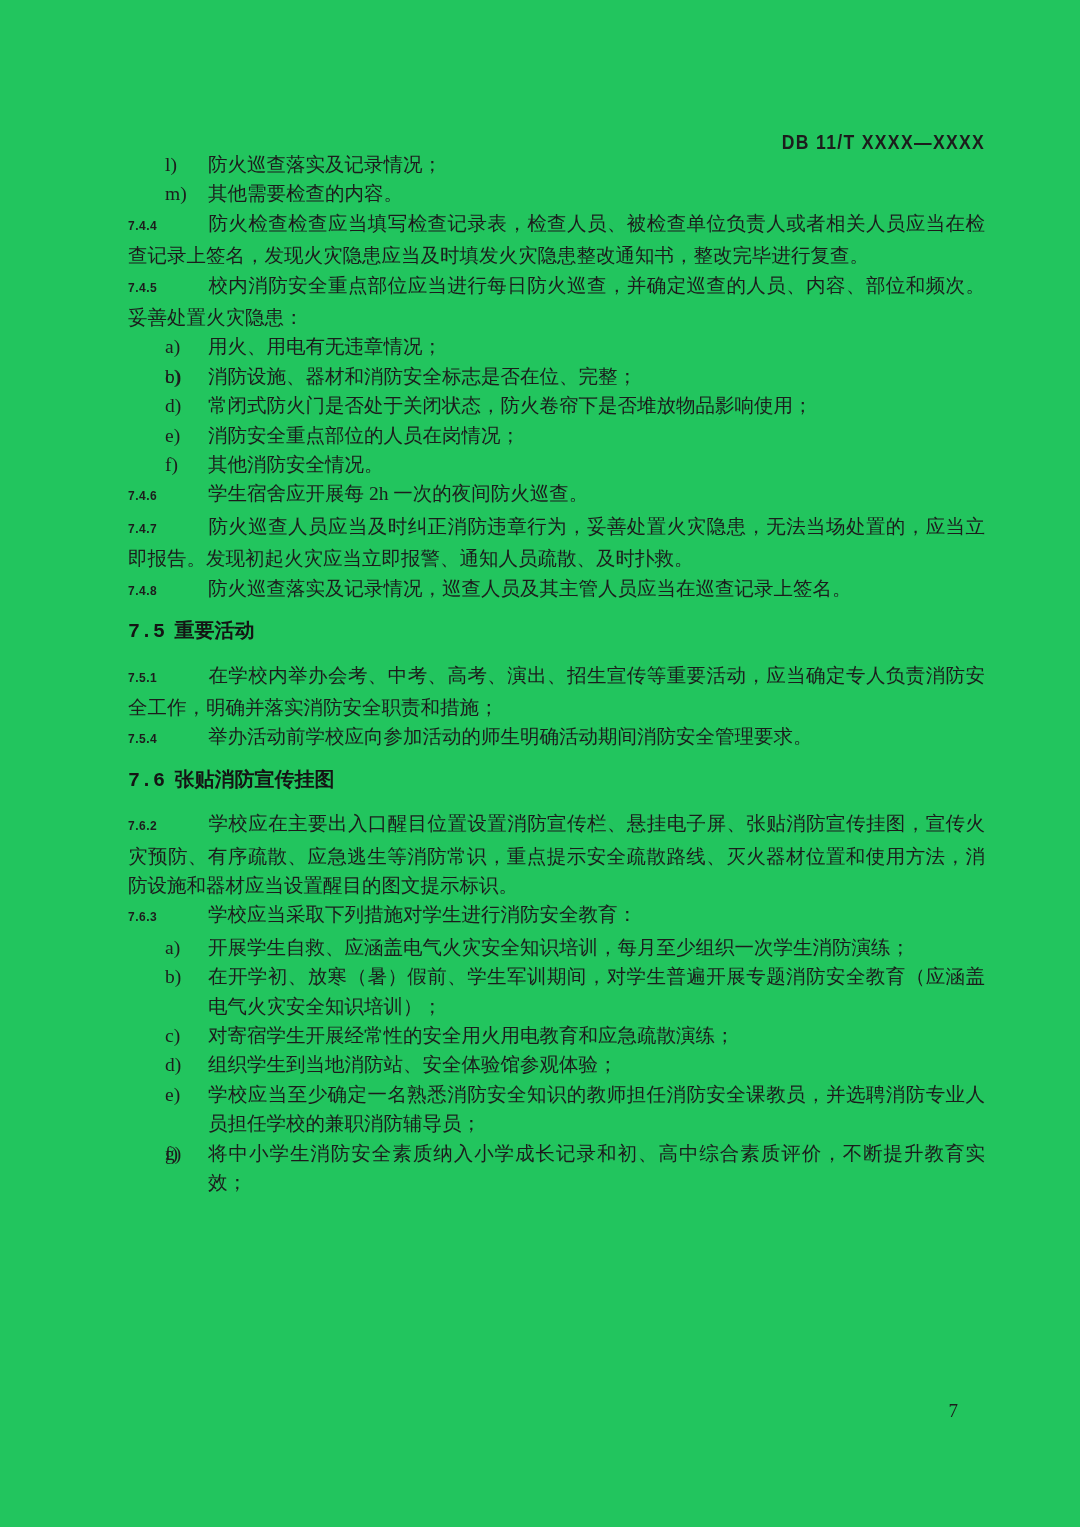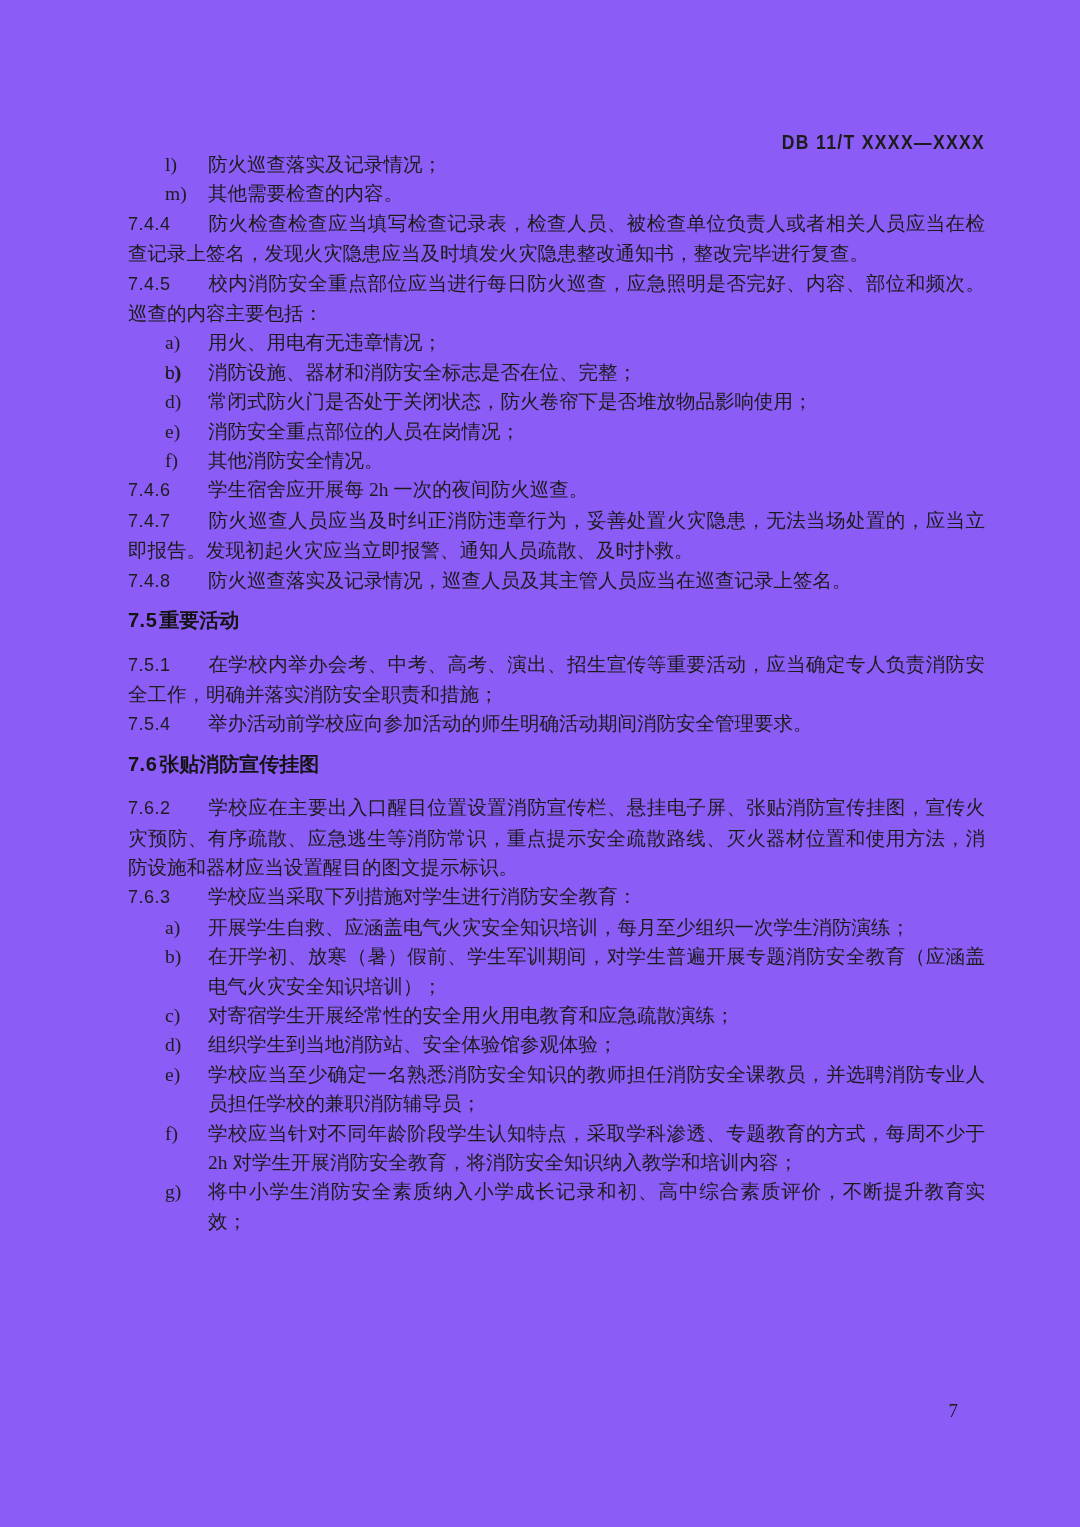--- a/index.html
+++ b/index.html
@@ -1,21 +1,21 @@
 <!DOCTYPE html>
 <html><head>
 <meta charset="utf-8">
 <style>
   * { margin: 0; padding: 0; box-sizing: border-box; }
   html, body { background: #ffffff; }
   .page {
     position: relative;
     width: 1080px;
     height: 1527px;
-    background: #8b5cf6;
+    background: #22c55e;
     overflow: hidden;
     color: #1c1c1c;
   }
   .doc-code {
     position: absolute;
     top: 131px;
     right: 95px;
     font-family: "Liberation Sans", sans-serif;
     font-weight: 700;
     font-size: 20px;
@@ -34,22 +34,22 @@
     line-height: 29.4px;
   }
   p.clause {
     text-align: justify;
     margin: 0;
   }
   .clause-num {
     display: inline-block;
     width: 80px;
     font-family: "Liberation Sans", "DejaVu Sans", sans-serif;
-    font-weight: 400;
-    font-size: 18px;
+    font-weight: 700;
+    font-size: 12px;
     letter-spacing: 0.5px;
     vertical-align: baseline;
   }
   .list-item {
     position: relative;
     padding-left: 80px;
     text-align: justify;
   }
   .list-label {
     position: absolute;
@@ -58,60 +58,61 @@
   }
   h2.heading {
     font-family: "Liberation Sans", "DejaVu Sans", sans-serif;
     font-weight: 700;
     font-size: 20px;
     line-height: 29.4px;
     margin: 10px 0 14px 0;
     color: #141414;
   }
   .h-num {
-    margin-right: 2px;
+    margin-right: 9px;
     letter-spacing: 0.5px;
+    font-family: Liberation Mono, monospace;
   }
   .page-number {
     position: absolute;
     top: 1400px;
     right: 122px;
     font-family: "Liberation Serif", "DejaVu Serif", serif;
     font-size: 19px;
   }
 </style>
 </head>
 <body>
 
 <div class="page">
   <div class="doc-code">DB 11/T XXXX—XXXX</div>
 
   <div class="content">
       <div class="list-item"><span class="list-label">l)</span><span class="list-text">防火巡查落实及记录情况；</span></div>
       <div class="list-item"><span class="list-label">m)</span><span class="list-text">其他需要检查的内容。</span></div>
       <p class="clause"><span class="clause-num">7.4.4</span><span class="clause-text">防火检查检查应当填写检查记录表，检查人员、被检查单位负责人或者相关人员应当在检查记录上签名，发现火灾隐患应当及时填发火灾隐患整改通知书，整改完毕进行复查。</span></p>
-      <p class="clause"><span class="clause-num">7.4.5</span><span class="clause-text">校内消防安全重点部位应当进行每日防火巡查，应急照明是否完好、内容、部位和频次。巡查的内容主要包括：</span></p>
+      <p class="clause"><span class="clause-num">7.4.5</span><span class="clause-text">校内消防安全重点部位应当进行每日防火巡查，并确定巡查的人员、内容、部位和频次。妥善处置火灾隐患：</span></p>
       <div class="list-item"><span class="list-label">a)</span><span class="list-text">用火、用电有无违章情况；</span></div>
       <div class="list-item"><span class="list-label">b)</span></div>
       <div class="list-item"><span class="list-label">c)</span><span class="list-text">消防设施、器材和消防安全标志是否在位、完整；</span></div>
       <div class="list-item"><span class="list-label">d)</span><span class="list-text">常闭式防火门是否处于关闭状态，防火卷帘下是否堆放物品影响使用；</span></div>
       <div class="list-item"><span class="list-label">e)</span><span class="list-text">消防安全重点部位的人员在岗情况；</span></div>
       <div class="list-item"><span class="list-label">f)</span><span class="list-text">其他消防安全情况。</span></div>
       <p class="clause"><span class="clause-num">7.4.6</span><span class="clause-text">学生宿舍应开展每 2h 一次的夜间防火巡查。</span></p>
       <p class="clause"><span class="clause-num">7.4.7</span><span class="clause-text">防火巡查人员应当及时纠正消防违章行为，妥善处置火灾隐患，无法当场处置的，应当立即报告。发现初起火灾应当立即报警、通知人员疏散、及时扑救。</span></p>
       <p class="clause"><span class="clause-num">7.4.8</span><span class="clause-text">防火巡查落实及记录情况，巡查人员及其主管人员应当在巡查记录上签名。</span></p>
       <h2 class="heading"><span class="h-num">7.5</span><span class="h-title">重要活动</span></h2>
       <p class="clause"><span class="clause-num">7.5.1</span><span class="clause-text">在学校内举办会考、中考、高考、演出、招生宣传等重要活动，应当确定专人负责消防安全工作，明确并落实消防安全职责和措施；</span></p>
       <p class="clause"><span class="clause-num">7.5.4</span><span class="clause-text">举办活动前学校应向参加活动的师生明确活动期间消防安全管理要求。</span></p>
       <h2 class="heading"><span class="h-num">7.6</span><span class="h-title">张贴消防宣传挂图</span></h2>
       <p class="clause"><span class="clause-num">7.6.2</span><span class="clause-text">学校应在主要出入口醒目位置设置消防宣传栏、悬挂电子屏、张贴消防宣传挂图，宣传火灾预防、有序疏散、应急逃生等消防常识，重点提示安全疏散路线、灭火器材位置和使用方法，消防设施和器材应当设置醒目的图文提示标识。</span></p>
       <p class="clause"><span class="clause-num">7.6.3</span><span class="clause-text">学校应当采取下列措施对学生进行消防安全教育：</span></p>
       <div class="list-item"><span class="list-label">a)</span><span class="list-text">开展学生自救、应涵盖电气火灾安全知识培训，每月至少组织一次学生消防演练；</span></div>
       <div class="list-item"><span class="list-label">b)</span><span class="list-text">在开学初、放寒（暑）假前、学生军训期间，对学生普遍开展专题消防安全教育（应涵盖电气火灾安全知识培训）；</span></div>
       <div class="list-item"><span class="list-label">c)</span><span class="list-text">对寄宿学生开展经常性的安全用火用电教育和应急疏散演练；</span></div>
       <div class="list-item"><span class="list-label">d)</span><span class="list-text">组织学生到当地消防站、安全体验馆参观体验；</span></div>
       <div class="list-item"><span class="list-label">e)</span><span class="list-text">学校应当至少确定一名熟悉消防安全知识的教师担任消防安全课教员，并选聘消防专业人员担任学校的兼职消防辅导员；</span></div>
-      <div class="list-item"><span class="list-label">f)</span><span class="list-text">学校应当针对不同年龄阶段学生认知特点，采取学科渗透、专题教育的方式，每周不少于 2h 对学生开展消防安全教育，将消防安全知识纳入教学和培训内容；</span></div>
+      <div class="list-item"><span class="list-label">f)</span></div>
       <div class="list-item"><span class="list-label">g)</span><span class="list-text">将中小学生消防安全素质纳入小学成长记录和初、高中综合素质评价，不断提升教育实效；</span></div>
     </div>
 
   <div class="page-number">7</div>
 </div>
 
 </body></html>

